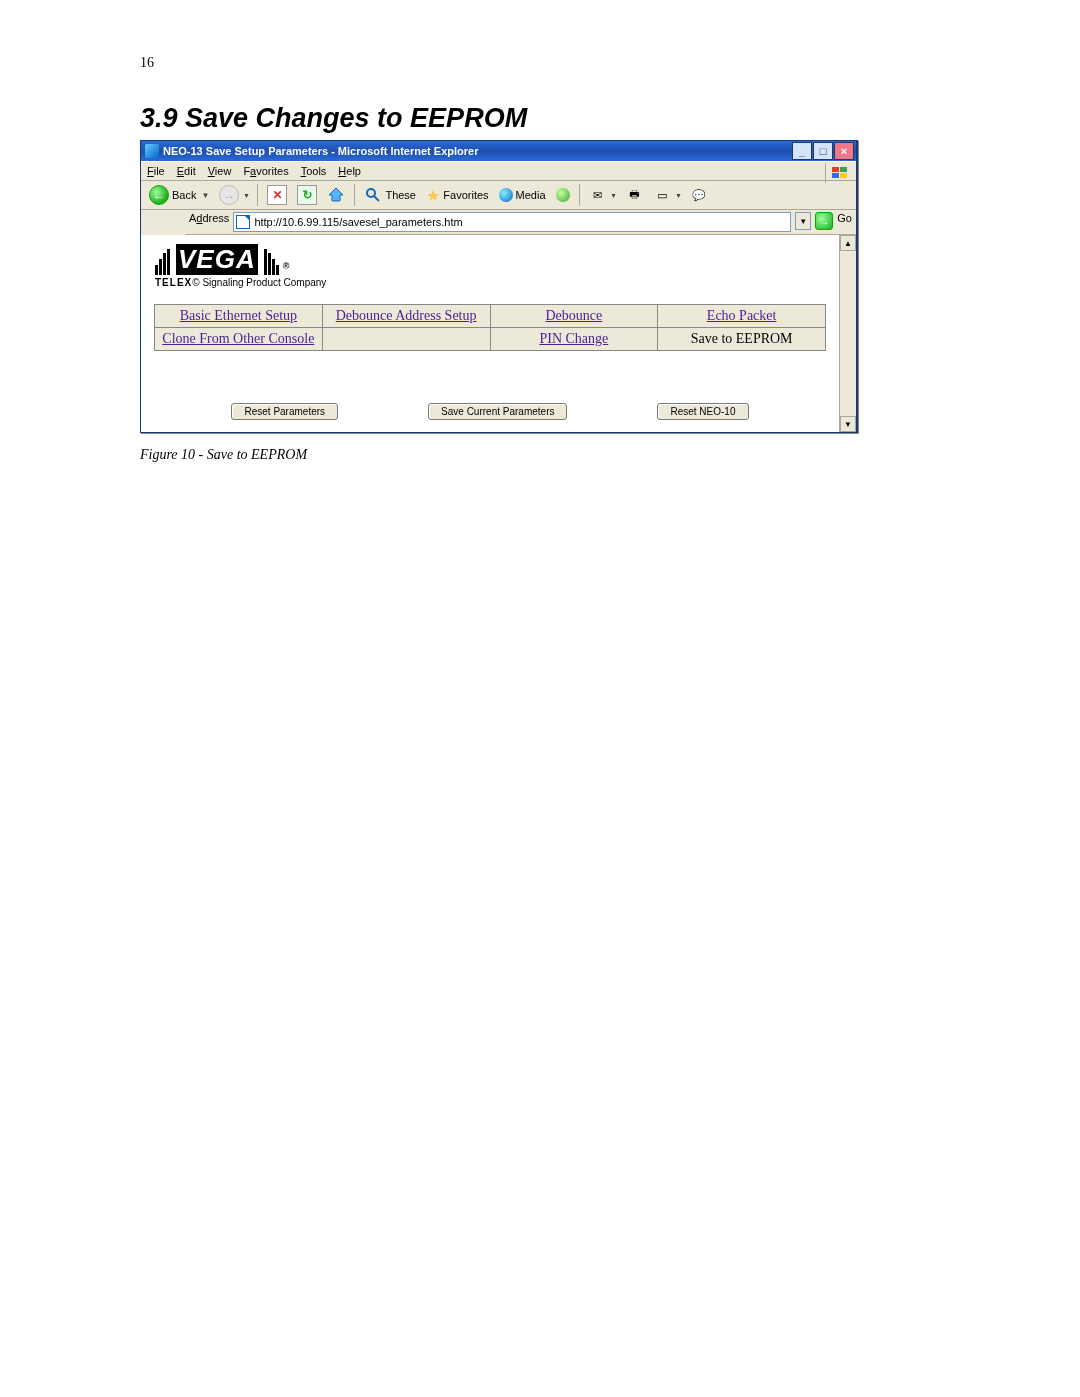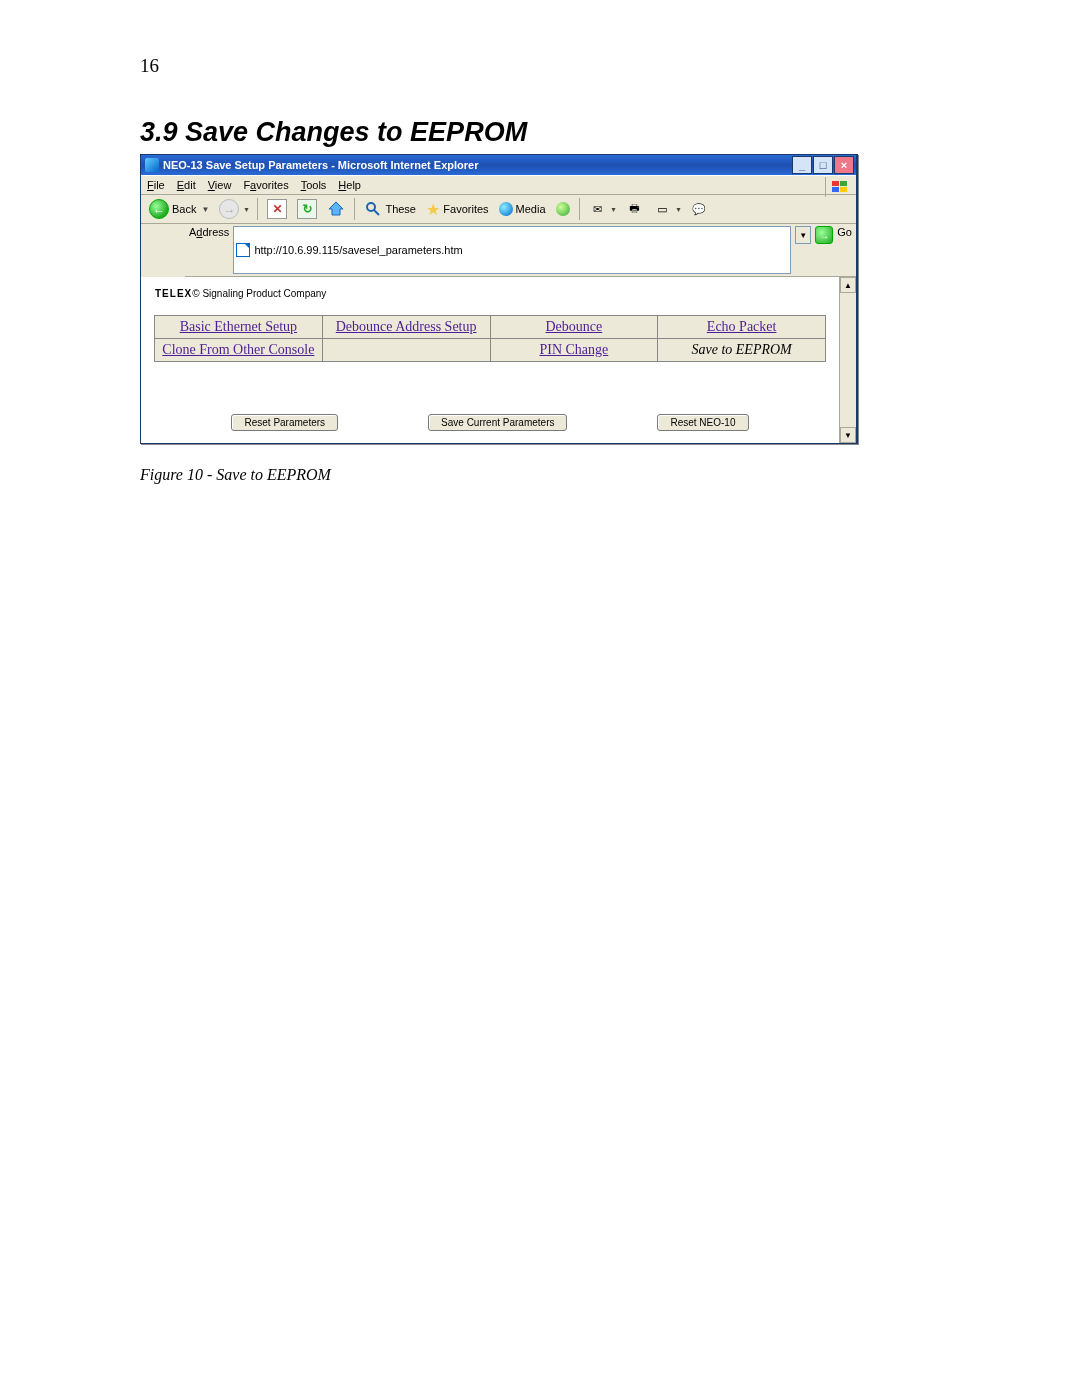--- a/index.html
+++ b/index.html
@@ -10,40 +10,40 @@
     color: #000;
   }
   .page {
     width: 1080px;
     height: 1397px;
     position: relative;
     box-sizing: border-box;
     padding: 55px 115px 0 140px;
   }
   .page-num {
-    font-size: 19px;
-    margin-bottom: 40px;
+    font-size: 14px;
+    margin-bottom: 32px;
   }
   .section-heading {
     font-family: Arial, Helvetica, sans-serif;
     font-weight: bold;
     font-style: italic;
     font-size: 27px;
     margin: 0 0 6px 0;
   }
   .body-text {
     font-size: 19px;
     line-height: 1.25;
     margin: 4px 0 26px 0;
     max-width: 830px;
   }
   .figure-caption {
     font-style: italic;
-    font-size: 16px;
-    margin-top: 22px;
+    font-size: 14px;
+    margin-top: 14px;
   }
 
   
   .ie-window {
     width: 715px;
     border: 1px solid #1a3a6e;
     border-right: 2px solid #1a3a6e;
     background: #ece9d8;
     font-family: Tahoma, Arial, sans-serif;
     font-size: 11px;
@@ -122,21 +122,21 @@
   .addrbar {
     display:flex; align-items:flex-start; gap:4px;
     padding:2px 4px;
     border-bottom:1px solid #aca899;
     margin-left:44px;
   }
   .addrbar .lbl .ul{text-decoration:underline;}
   .addr-input {
     flex:1; display:flex; align-items:center;
     background:#fff; border:1px solid #7f9db9;
-    padding:15px 2px; gap:4px; height:16px;
+    padding:1px 2px; gap:4px; height:16px;
   }
   .addr-input .doc-ico{
     width:12px;height:12px; background:#fff;border:1px solid #06c;
     position:relative;
   }
   .addr-input .doc-ico::after{
     content:""; position:absolute; right:-1px; top:-1px;
     border:3px solid transparent; border-top-color:#06c; border-right-color:#06c;
   }
   .addr-drop{
@@ -207,21 +207,21 @@
     font-size:14px;
   }
   .nav-table td{
     border:1px solid #888;
     background:#ece9d8;
     text-align:center;
     padding:3px 4px;
     width:25%;
   }
   .nav-table a{ color:#4c1d95; text-decoration:underline; cursor:pointer;}
-  .nav-table .nolink{ color:#000; text-decoration:none;font-style:italic; }
+  .nav-table .nolink{ color:#000; text-decoration:none; }
 
   .btn-row{
     display:flex; justify-content:center; gap:90px;
     padding:52px 0 12px 0;
   }
   .form-btn{
     font-family: Tahoma, Arial, sans-serif;
     font-size:10px;
     background:#ece9d8;
     border:1px solid #7a7a7a;
@@ -338,20 +338,36 @@
         <span>http://10.6.99.115/savesel_parameters.htm</span>
       </div>
       <div class="addr-drop">▼</div>
       <div class="go-btn">→</div>
       <span>Go</span>
     </div>
 
     <div class="content-wrap">
       <div class="content">
         <div class="logo-area">
+          <div class="vega">
+            <div class="bars">
+                <span></span>
+                <span></span>
+                <span></span>
+                <span></span>
+              </div>
+            <span class="vega-text">VEGA</span>
+            <div class="bars2">
+                <span></span>
+                <span></span>
+                <span></span>
+                <span></span>
+              </div>
+            <span class="reg">®</span>
+          </div>
           <div class="sublogo">
             <span class="bold">TELEX</span><span>© </span><span>Signaling Product Company</span>
           </div>
         </div>
 
         <table class="nav-table">
           <tbody>
               <tr>
             <td><a>Basic Ethernet Setup</a></td>
             <td><a>Debounce Address Setup</a></td>

